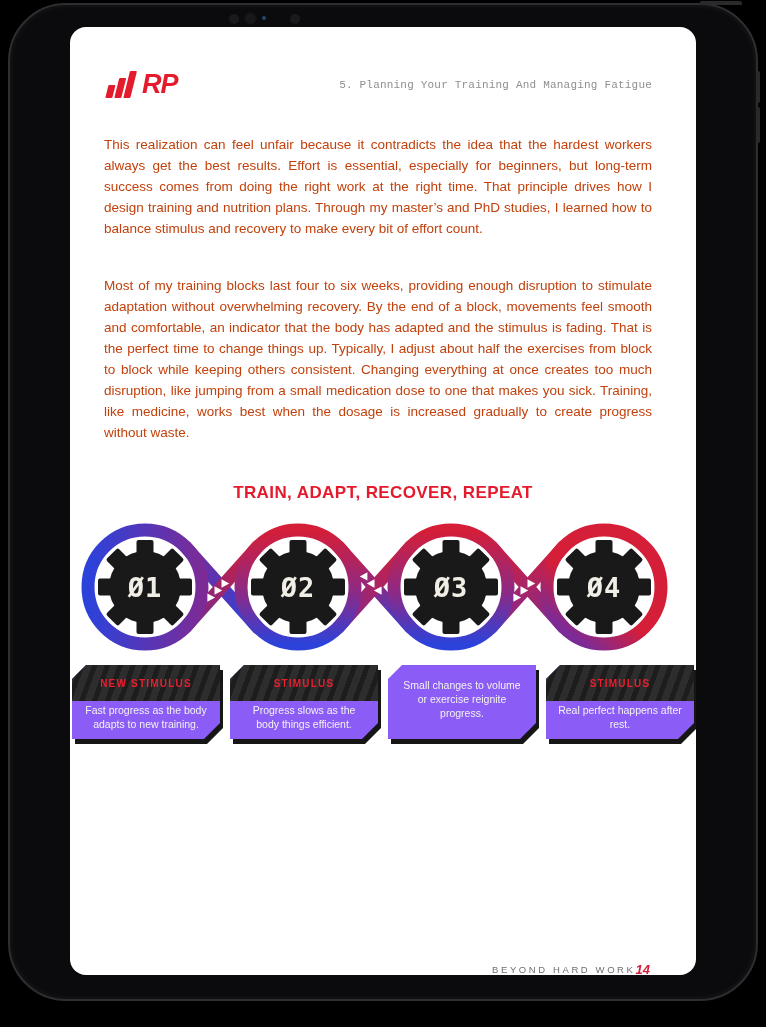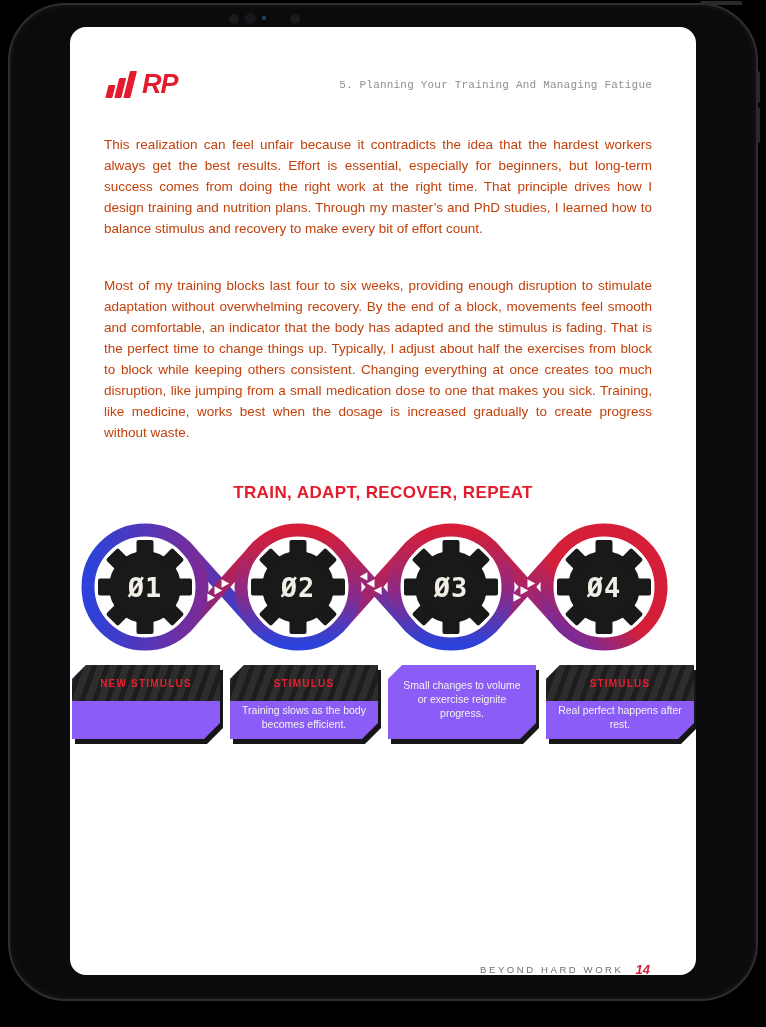--- a/index.html
+++ b/index.html
@@ -41,21 +41,21 @@
   .card{position:relative;height:74px;background:#8b5cf6;color:#f2f2f2;
         clip-path:polygon(14px 0,100% 0,100% calc(100% - 16px),calc(100% - 16px) 100%,0 100%,0 14px);
         display:flex;flex-direction:column;}
   .card-band{height:36px;display:flex;align-items:center;justify-content:center;
              background:repeating-linear-gradient(110deg,#2e2d2e 0 7px,#1d1d1d 7px 12px);}
   .card-label{color:#ea1e2e;font-weight:bold;font-size:10px;letter-spacing:1.2px;}
   .card-desc{flex:1;display:flex;align-items:center;justify-content:center;text-align:center;
              font-size:10.5px;line-height:1.35;padding:0 10px 6px;}
 
   
-  .ftr{position:absolute;right:46px;bottom:42px;display:flex;align-items:center;gap:12px;}
+  .ftr{position:absolute;right:46px;bottom:42px;display:flex;align-items:center;gap:0;}
   .book-title{color:#6f6f6f;font-size:9.5px;letter-spacing:2.6px;}
   .page-num{color:#d51e37;font-weight:bold;font-size:13px;font-style:italic;}
 </style>
 </head>
 <body>
 
 <div class="device">
 
   <div class="cam-dot" style="left:219px;top:9px;width:10px;height:10px;background:#1a1a1d;"></div>
   <div class="cam-dot" style="left:234px;top:7px;width:13px;height:13px;background:#18181c;box-shadow:inset 0 0 2px #000;"></div>
@@ -191,29 +191,30 @@
         </g>
       </svg>
 
       <div class="cards">
         <div class="card-wrap">
           <div class="card-shadow"></div>
           <div class="card">
             <div class="card-band">
                 <span class="card-label">NEW STIMULUS</span>
               </div>
+            <div class="card-desc">Fast progress as the body adapts to new training.</div>
           </div>
         </div>
         <div class="card-wrap">
           <div class="card-shadow"></div>
           <div class="card">
             <div class="card-band">
                 <span class="card-label">STIMULUS</span>
               </div>
-            <div class="card-desc">Training slows as the body becomes efficient.</div>
+            <div class="card-desc">Progress slows as the body things efficient.</div>
           </div>
         </div>
         <div class="card-wrap">
           <div class="card-shadow"></div>
           <div class="card">
             <div class="card-desc">Small changes to volume or exercise reignite progress.</div>
           </div>
         </div>
         <div class="card-wrap">
           <div class="card-shadow"></div>

